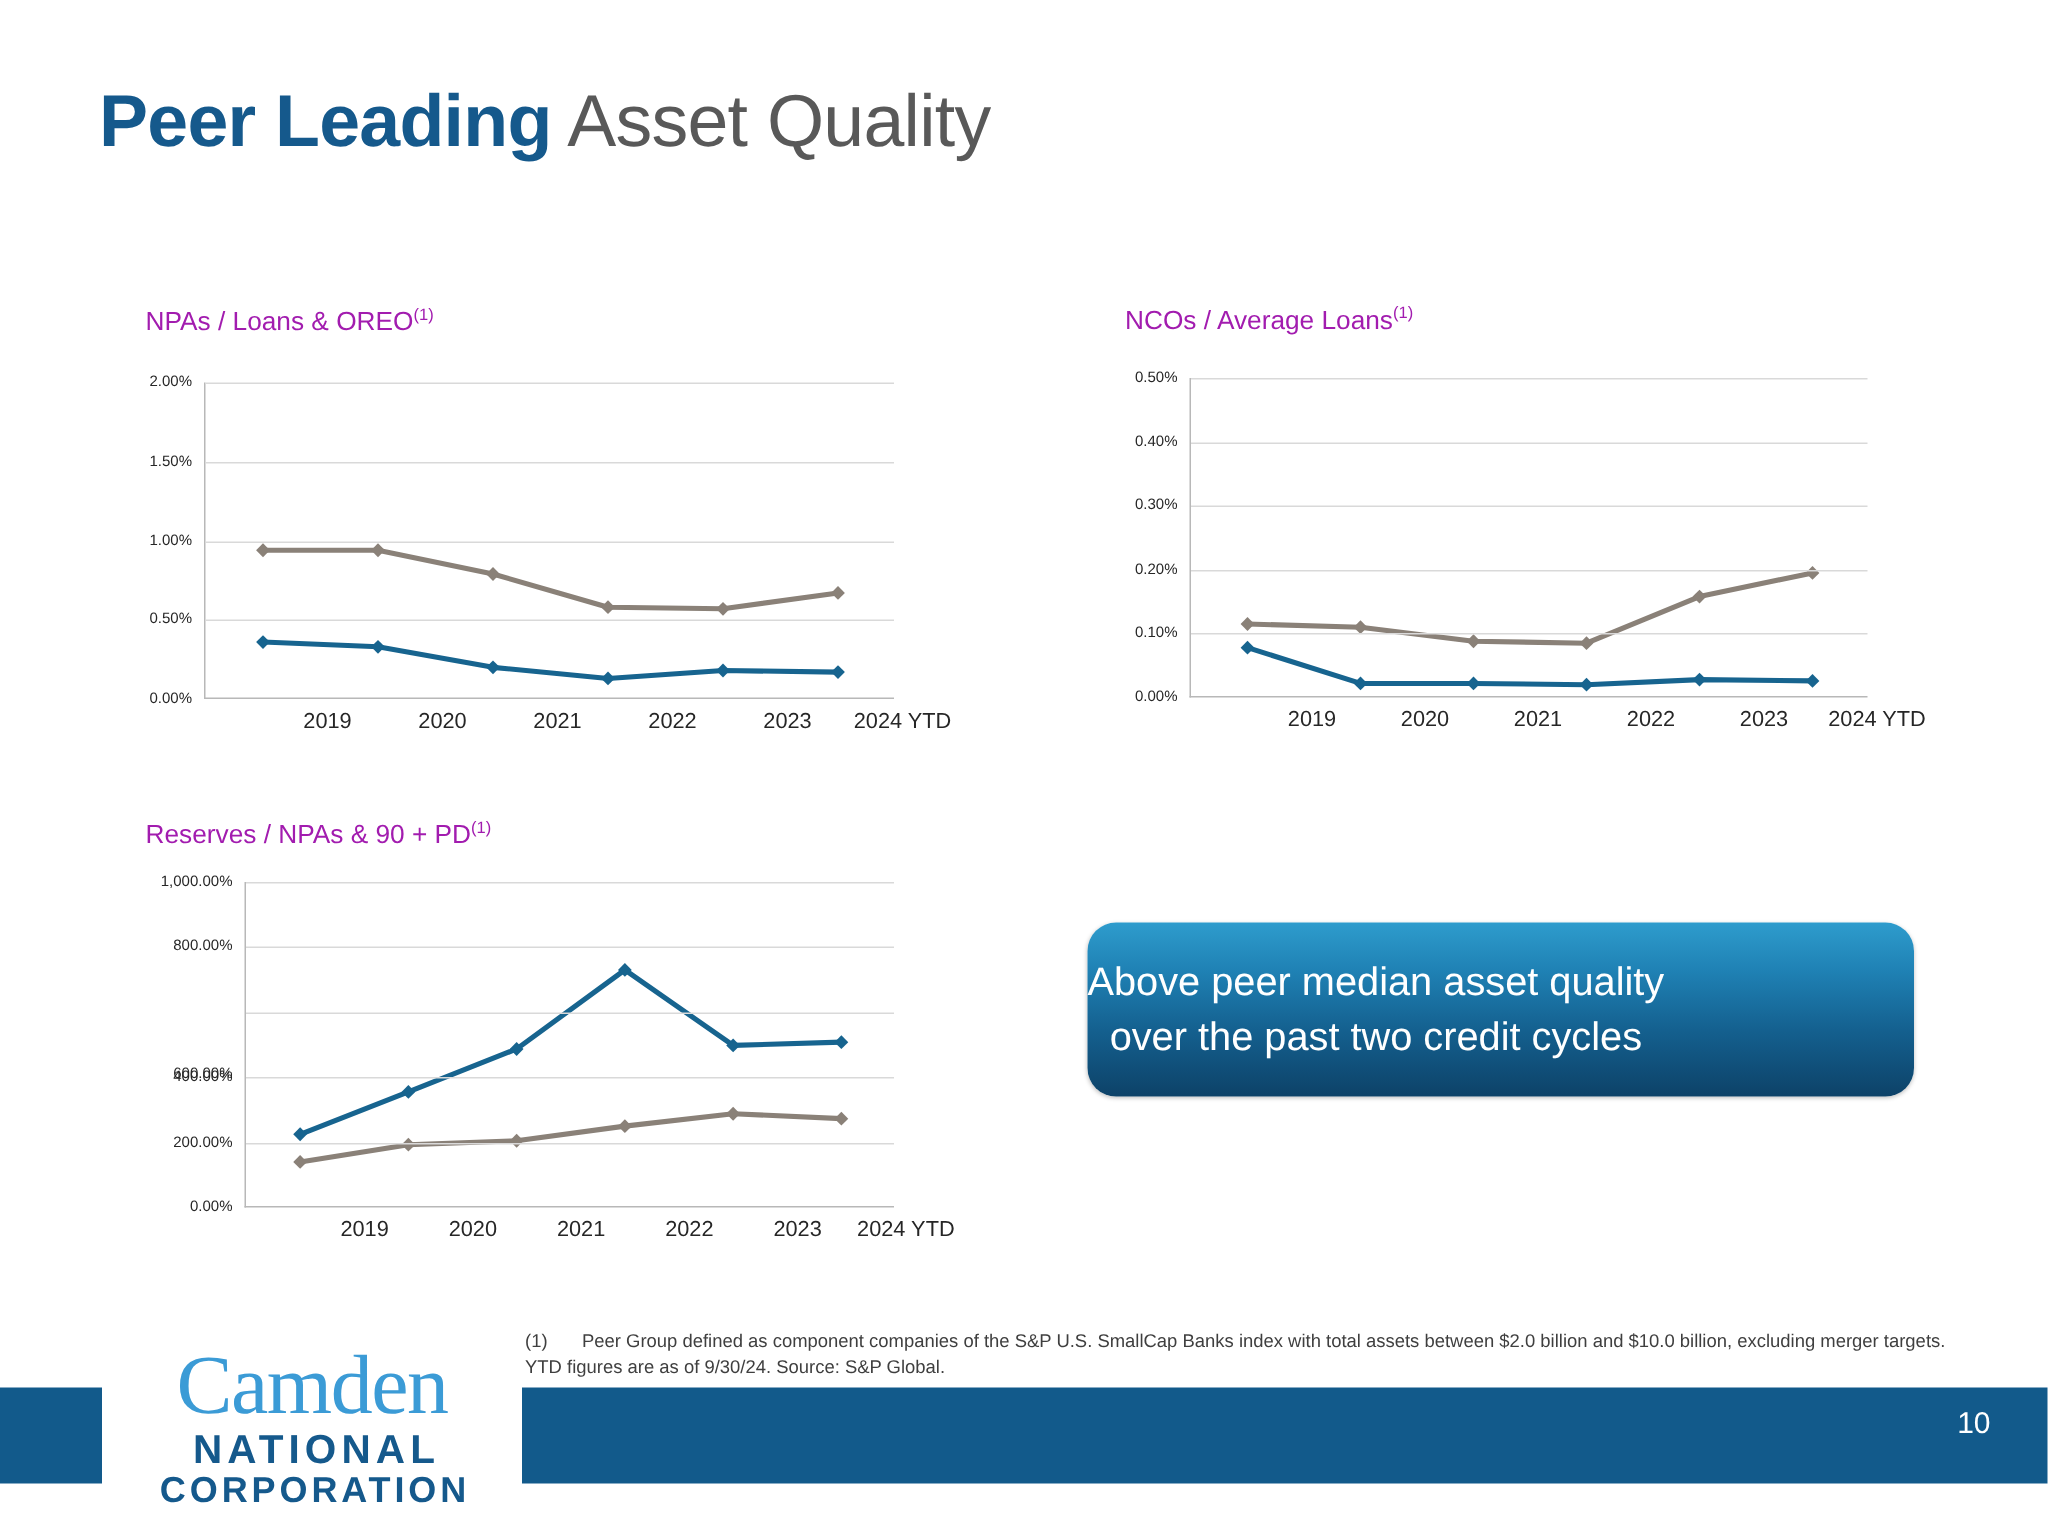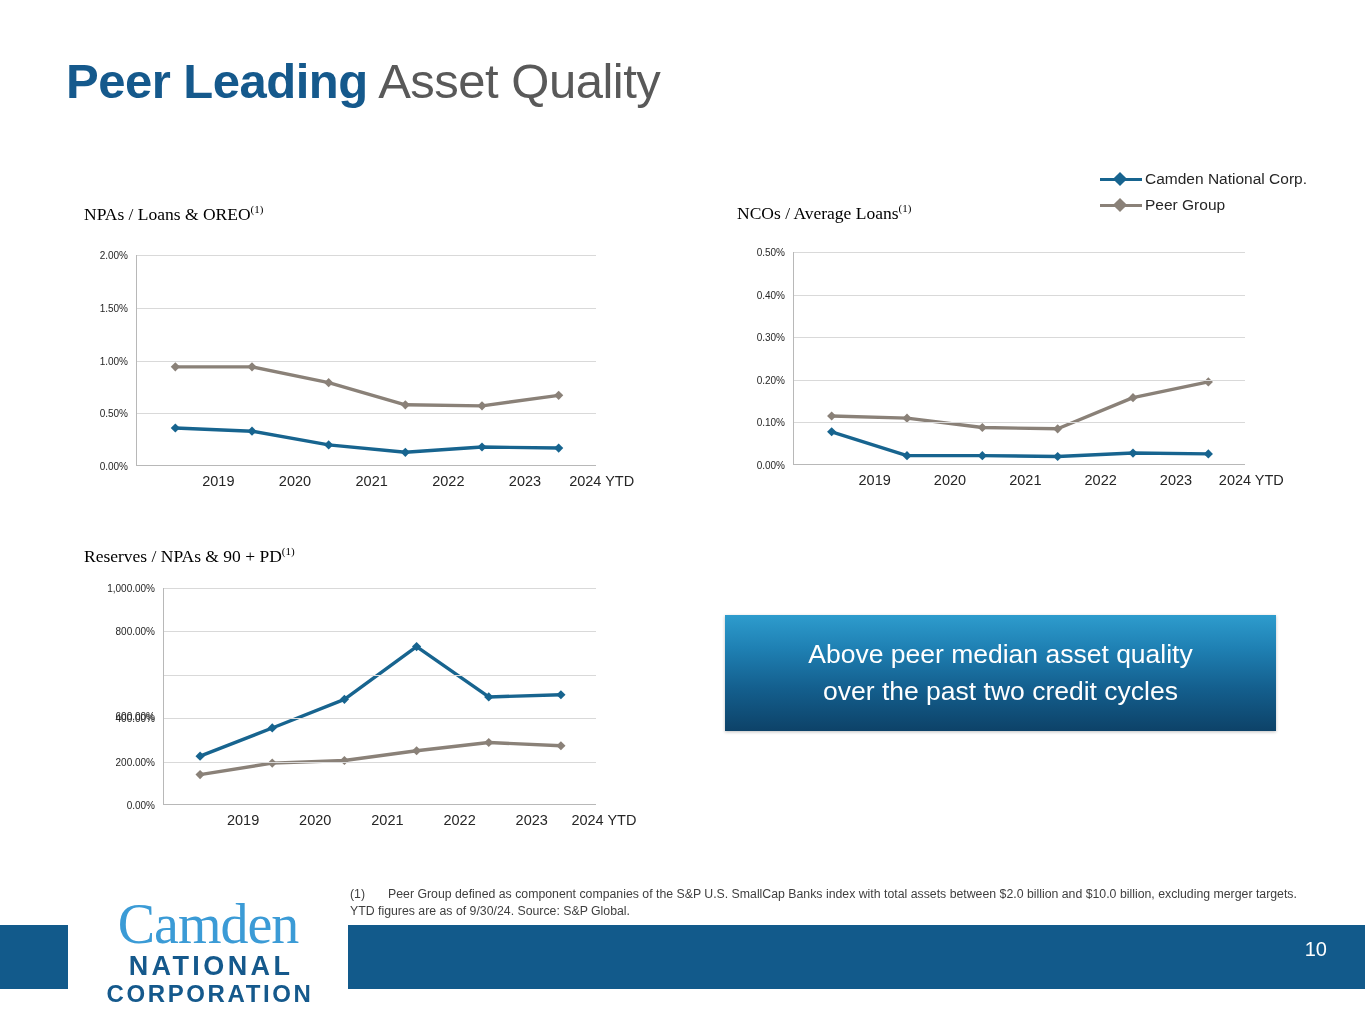--- a/index.html
+++ b/index.html
@@ -78,26 +78,25 @@
   }
   .legend-label {
     font-size: 15.5px;
     color: #262626;
   }
 
   
   .chart-block { position: absolute; }
   .chart-title {
     position: absolute;
-    left: 4px;
+    left: 17px;
     top: 0;
     font-size: 17.5px;
-    color: #000000;
+    color: #a21caf;
     white-space: nowrap;
-    font-family: Liberation Serif, serif;
   }
   .chart-title sup {
     font-size: 11px;
     vertical-align: super;
     line-height: 0;
   }
   .plot-wrap { position: absolute; }
   .y-labels {
     position: absolute;
     top: 0;
@@ -152,23 +151,23 @@
   
   .callout {
     position: absolute;
     left: 725px;
     top: 615px;
     width: 551px;
     height: 116px;
     background: linear-gradient(180deg, #2e9ccd 0%, #1f81b4 28%, #14608f 62%, #0d4268 100%);
     display: flex;
     align-items: center;
-    justify-content: center;
     text-align: center;
     box-shadow: 0 1px 3px rgba(0,0,0,0.25);
+    border-radius: 19px;
   }
   .callout-text {
     color: #ffffff;
     font-size: 26.5px;
     line-height: 37px;
   }
 
   
   .footnote {
     position: absolute;
@@ -241,36 +240,20 @@
 </style>
 </head>
 <body>
 
 <div class="slide">
 
   <div class="slide-title">
     <span class="title-strong">Peer Leading</span><span class="title-rest"> Asset Quality</span>
   </div>
 
-  <div class="legend">
-    <div class="legend-row">
-      <span class="legend-swatch">
-        <span class="ln" style="background:#17648f"></span>
-        <span class="dm" style="background:#17648f"></span>
-      </span>
-      <span class="legend-label">Camden National Corp.</span>
-    </div>
-    <div class="legend-row">
-      <span class="legend-swatch">
-        <span class="ln" style="background:#8a8178"></span>
-        <span class="dm" style="background:#8a8178"></span>
-      </span>
-      <span class="legend-label">Peer Group</span>
-    </div>
-  </div>
 
   <div class="chart-block" style="left:80px; top:204px; width:520px; height:300px;">
     <div class="chart-title">
       <span>NPAs / Loans &amp; OREO</span><sup>(1)</sup>
     </div>
     <div class="plot-wrap" id="plot-npas" style="left:56px; top:51px; width:460px; height:211px;">
       <div class="y-labels">
           <div class="y-label" style="top: 211px;">0.00%</div>
           <div class="y-label" style="top: 158.25px;">0.50%</div>
           <div class="y-label" style="top: 105.5px;">1.00%</div>

